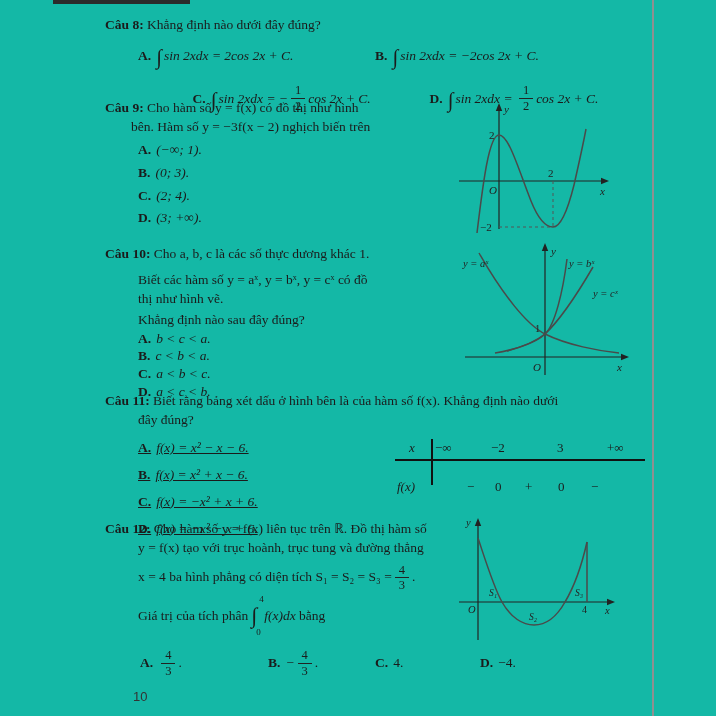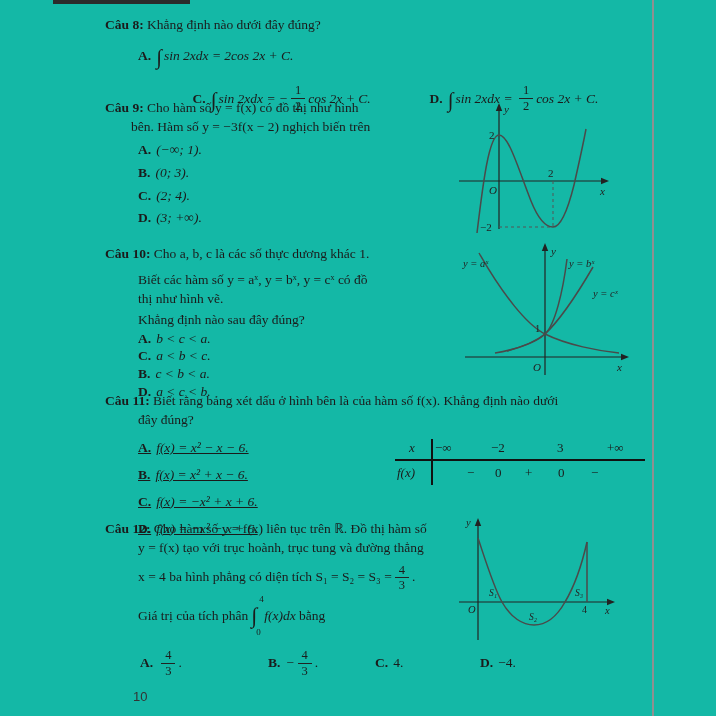--- a/index.html
+++ b/index.html
@@ -40,21 +40,21 @@
   #g10{left:352px;top:-6px;}
   
   #q11{top:392px;width:548px;}
   #q11 .opts{width:300px;}
   #q11 .opt{margin-top:6px;margin-left:33px;line-height:1.55;text-decoration:underline;}
   #q11 .opt:first-of-type{margin-top:8px;}
   .signtable{position:absolute;left:290px;top:46px;width:250px;height:48px;font-size:13px;}
   .st-h{position:absolute;left:0;top:21px;width:250px;height:2px;background:#111;}
   .st-v{position:absolute;left:36px;top:1px;width:2px;height:46px;background:#111;}
   .stc{position:absolute;top:1px;}
-  .str{position:absolute;top:26px;}
+  .str{position:absolute;top:40px;}
   
   #q12{top:520px;width:360px;}
   #q12 .l3{display:flex;align-items:center;margin-top:5px;height:30px;}
   #q12 .l4{display:flex;align-items:center;margin-top:6px;height:36px;}
   .defint{position:relative;display:inline-block;margin:0 7px 0 3px;}
   .defint .isign{font-size:22px;}
   .defint .ltop{position:absolute;top:-8px;left:8px;font-size:9px;}
   .defint .lbot{position:absolute;bottom:-6px;left:5px;font-size:9px;}
   #g12{left:348px;top:-8px;}
   .q12opts{position:absolute;left:0;top:126px;width:548px;height:40px;}
@@ -66,20 +66,21 @@
 <body>
 
 <div class="page">
   <div class="scan-bar-top"></div>
   <div class="scan-line-right"></div>
 
   <section class="q" id="q8">
     <div><span class="qhead">Câu 8:</span> <span>Khẳng định nào dưới đây đúng?</span></div>
     <div class="q8row q8row1">
       <div class="o1"><span class="olab">A.</span><span class="int">∫</span><span class="m">sin 2xdx = 2cos 2x + C.</span></div>
+      <div><span class="olab">B.</span><span class="int">∫</span><span class="m">sin 2xdx = −2cos 2x + C.</span></div>
     </div>
     <div class="q8row q8row2">
       <div class="o1"><span class="olab">C.</span><span class="int">∫</span><span class="m">sin 2xdx = −</span><span class="frac"><span class="fn">1</span><span class="fd">2</span></span><span class="m">cos 2x + C.</span></div>
       <div><span class="olab">D.</span><span class="int">∫</span><span class="m">sin 2xdx = </span><span class="frac"><span class="fn">1</span><span class="fd">2</span></span><span class="m">cos 2x + C.</span></div>
     </div>
   </section>
 
   <section class="q" id="q9">
     <div><span class="qhead">Câu 9:</span> <span>Cho hàm số y = f(x) có đồ thị như hình</span></div>
     <div style="margin-left:26px">bên. Hàm số y = −3f(x − 2) nghịch biến trên</div>
@@ -103,22 +104,22 @@
       <text x="51" y="12" font-size="11" font-style="italic">y</text>
     </svg>
   </section>
 
   <section class="q" id="q10">
     <div class="l1"><span class="qhead">Câu 10:</span> <span>Cho a, b, c là các số thực dương khác 1.</span></div>
     <div style="margin-left:33px">Biết các hàm số y = aˣ, y = bˣ, y = cˣ có đồ</div>
     <div style="margin-left:33px">thị như hình vẽ.</div>
     <div class="l4" style="margin-left:33px">Khẳng định nào sau đây đúng?</div>
     <div class="opt"><span class="olab">A.</span><span class="m">b &lt; c &lt; a.</span></div>
+    <div class="opt"><span class="olab">B.</span><span class="m">c &lt; b &lt; a.</span></div>
     <div class="opt"><span class="olab">C.</span><span class="m">a &lt; b &lt; c.</span></div>
-    <div class="opt"><span class="olab">B.</span><span class="m">c &lt; b &lt; a.</span></div>
     <div class="opt"><span class="olab">D.</span><span class="m">a &lt; c &lt; b.</span></div>
     <svg class="graph" id="g10" width="180" height="142" viewBox="0 0 180 142">
       <line class="axis" x1="8" y1="118" x2="166" y2="118"></line>
       <polygon class="ah" points="172,118 164,114.8 164,121.2"></polygon>
       <line class="axis" x1="88" y1="136" x2="88" y2="10"></line>
       <polygon class="ah" points="88,4 84.8,12 91.2,12"></polygon>
       <path class="curve" d="M 22,14 C 46,56 70,86 88,95 C 110,106 142,112 162,114"></path>
       <path class="curve" d="M 38,114 C 62,110 78,103 88,95 C 98,86 106,52 110,20"></path>
       <path class="curve" d="M 50,112 C 72,106 82,101 88,95 C 104,80 122,52 136,28"></path>
       <text x="6" y="28" font-size="10.5" font-style="italic">y = aˣ</text>

